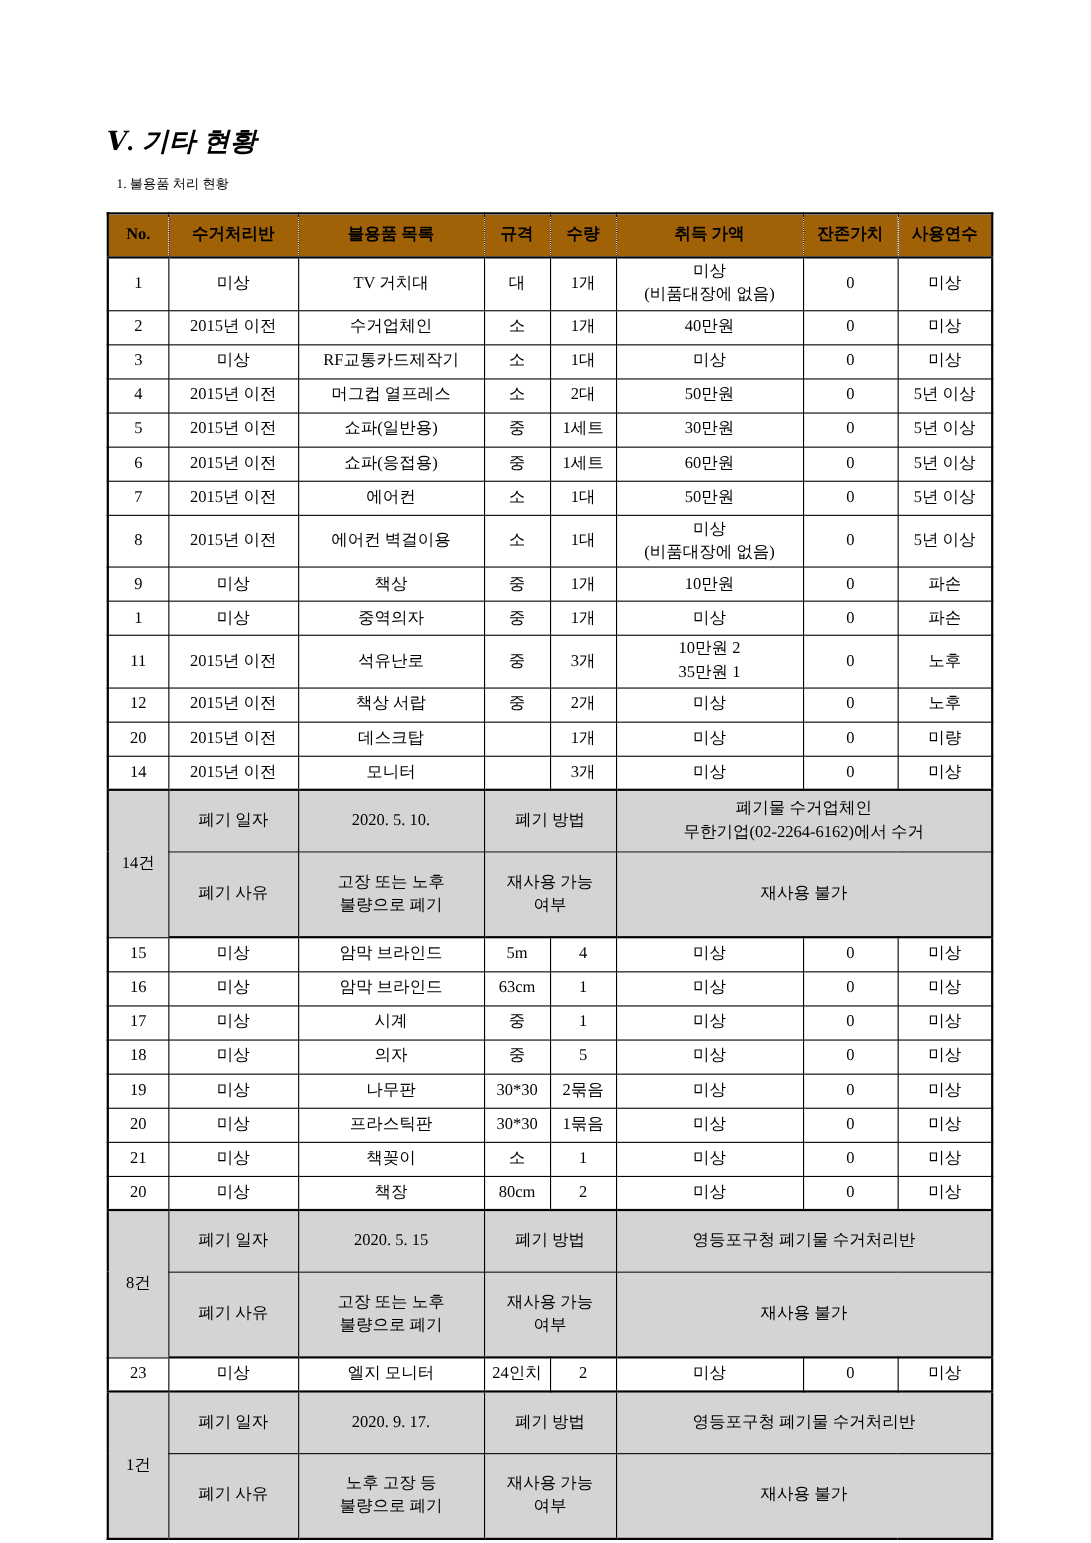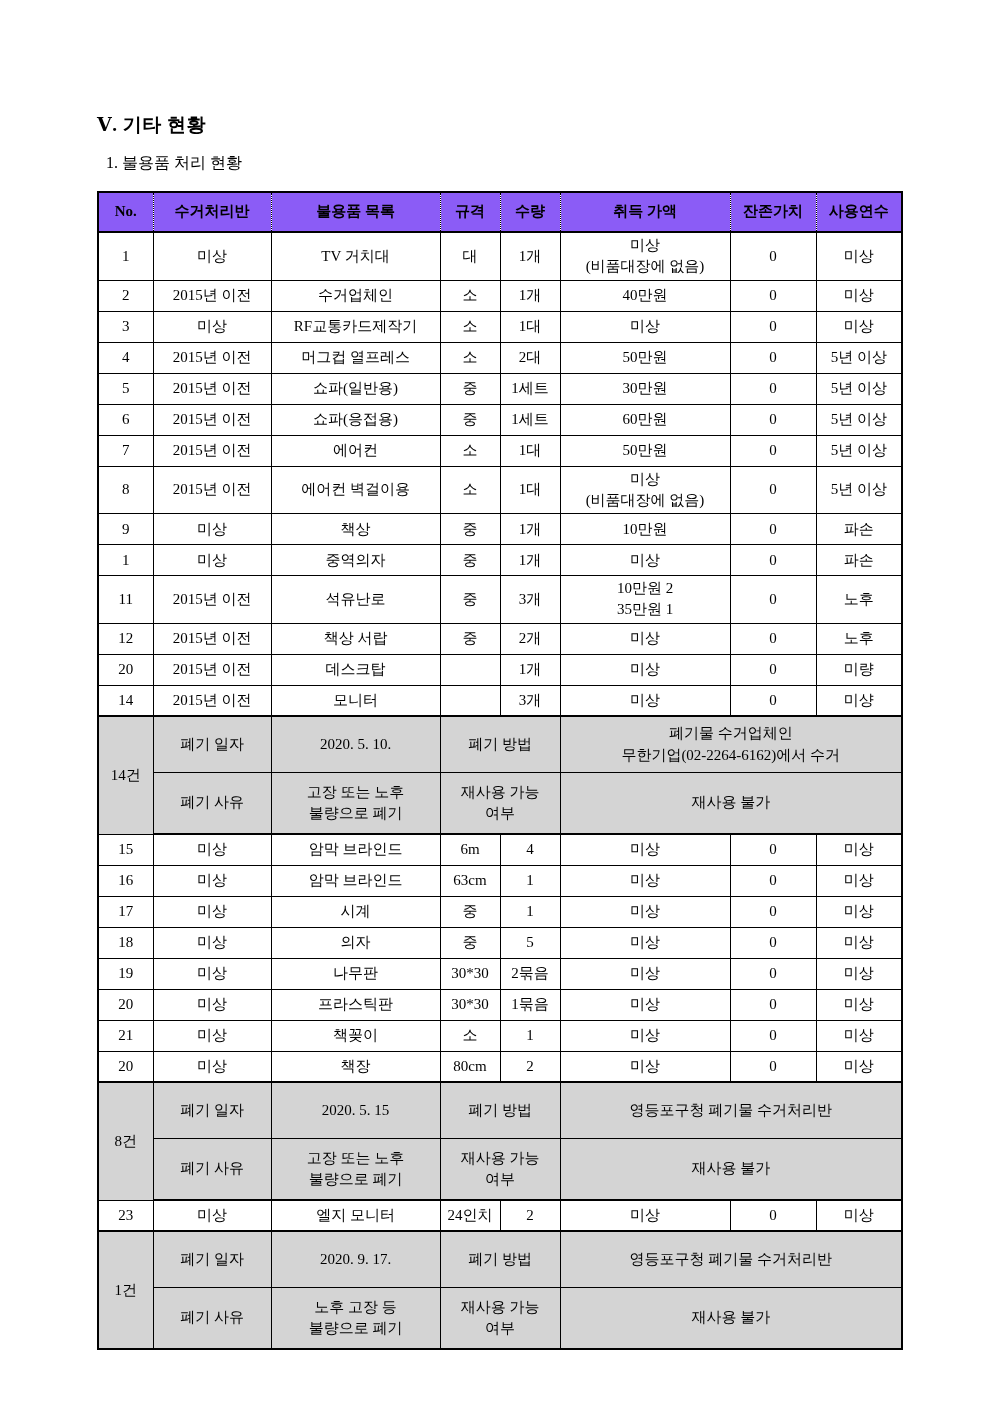--- a/index.html
+++ b/index.html
@@ -8,27 +8,28 @@
     height: 1403px;
     background: #ffffff;
     color: #000000;
     font-family: "Liberation Serif", "DejaVu Serif", serif;
   }
   .page {
     box-sizing: border-box;
     padding: 112px 0 0 97px;
   }
   .doc-title {
-    font-size: 19px;
+    font-size: 24px;
     font-weight: bold;
     letter-spacing: 0.5px;
     margin: 0;
+    font-style: italic;
   }
   .doc-subtitle {
-    font-size: 16px;
+    font-size: 12px;
     font-weight: normal;
     margin: 15px 0 0 9px;
   }
   table.disposal-table {
     border-collapse: collapse;
     table-layout: fixed;
     width: 804px;
     margin-top: 17px;
     border: 2px solid #000;
   }
@@ -37,30 +38,30 @@
     border: 1px solid #000;
     text-align: center;
     vertical-align: middle;
     font-size: 15px;
     line-height: 1.42;
     padding: 2px 2px;
     white-space: pre-line;
     overflow: hidden;
   }
   .disposal-table th {
-    background: #8b5cf6;
+    background: #a16207;
     font-weight: bold;
     height: 34px;
     border-left: 1px dotted #000;
     border-right: 1px dotted #000;
     border-bottom: 2px solid #000;
   }
   tr.item-row { height: 31px; }
   tr.summary-row-a { height: 56px; }
-  tr.summary-row-b { height: 62px; }
+  tr.summary-row-b { height: 78px; }
   tr.thick-top td { border-top: 2px solid #000; }
   tr.thick-bottom td { border-bottom: 2px solid #000; }
   td.gray { background: #d4d4d4; }
 </style>
 </head>
 <body>
 
 <div class="page">
   <h1 class="doc-title">Ⅴ. 기타 현황</h1>
   <h2 class="doc-subtitle">1. 불용품 처리 현황</h2>
@@ -245,21 +246,21 @@
           <td class="gray">고장 또는 노후
 불량으로 폐기</td>
           <td colspan="2" class="gray">재사용 가능
 여부</td>
           <td colspan="3" class="gray">재사용 불가</td>
         </tr>
         <tr class="item-row">
           <td>15</td>
           <td>미상</td>
           <td>암막 브라인드</td>
-          <td>6m</td>
+          <td>5m</td>
           <td>4</td>
           <td>미상</td>
           <td>0</td>
           <td>미상</td>
         </tr>
         <tr class="item-row">
           <td>16</td>
           <td>미상</td>
           <td>암막 브라인드</td>
           <td>63cm</td>

